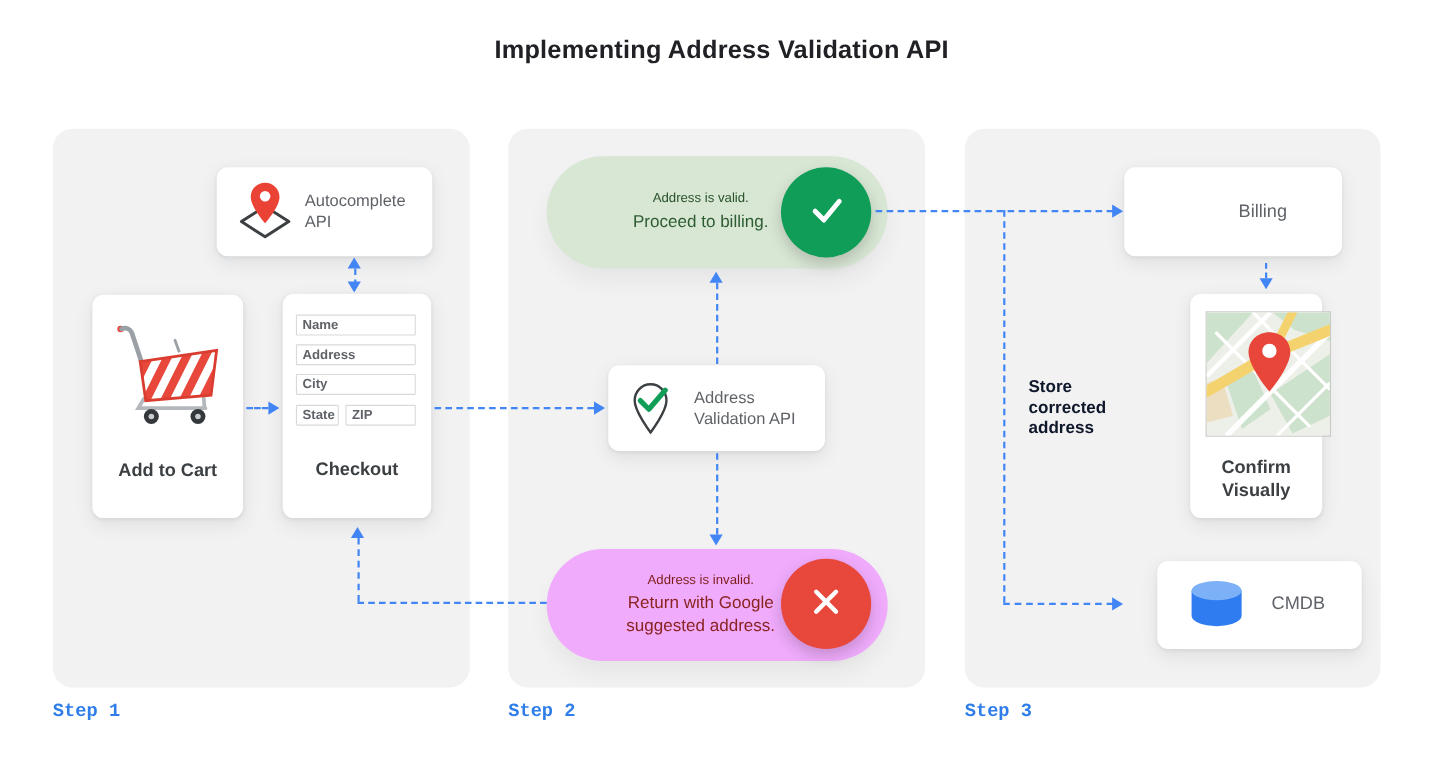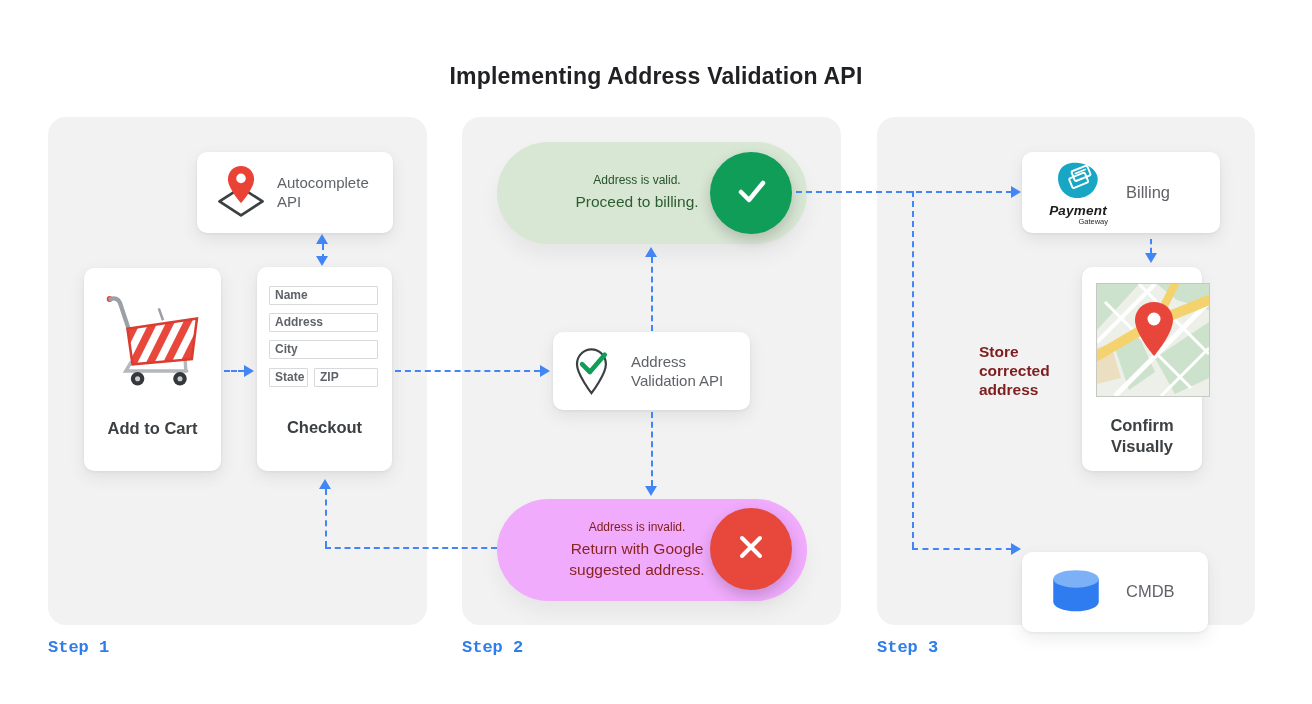--- a/index.html
+++ b/index.html
@@ -1,19 +1,19 @@
 <!DOCTYPE html>
 <html><head>
 <meta charset="utf-8">
 <style>
   html,body{margin:0;padding:0;background:#ffffff;}
   body{font-family:"Liberation Sans", sans-serif; -webkit-font-smoothing:antialiased;}
   .stage{position:relative;width:1312px;height:704px;background:#ffffff;overflow:hidden;}
   .page-title{position:absolute;top:32px;left:0;width:100%;text-align:center;
-    font-size:23px;font-weight:700;color:#202124;letter-spacing:.2px;margin-top:31px;}
+    font-size:23px;font-weight:700;color:#202124;letter-spacing:.2px;}
   .panel{position:absolute;top:117px;width:379px;height:508px;background:#f2f2f3;border-radius:18px;}
   .step-label{position:absolute;top:638px;font-size:17px;font-weight:700;color:#2e7de9;font-family:Liberation Mono, monospace;}
   .card{position:absolute;background:#ffffff;border-radius:10px;
     box-shadow:0 6px 16px rgba(60,64,67,.10),0 1px 3px rgba(60,64,67,.08);}
   .card-side-label{position:absolute;color:#5f6368;font-size:15px;line-height:19px;}
   .card-bottom-label{position:absolute;left:0;width:100%;text-align:center;
     font-size:16.5px;font-weight:700;color:#3c4043;line-height:21px;}
   .ffield{position:absolute;background:#fff;border:1.5px solid #d7d9dc;border-radius:1px;
     box-sizing:border-box;height:19px;font-size:12px;line-height:16px;color:#5f6368;padding:0 0 0 5px;font-weight:bold;}
   .pill{position:absolute;width:310px;height:102px;border-radius:51px;box-shadow:0 12px 20px rgba(0,0,0,.05);}
@@ -22,21 +22,21 @@
   .pill-sub{font-size:15.5px;line-height:21px;}
   .status-circle{position:absolute;width:82px;height:82px;border-radius:50%;
     display:flex;align-items:center;justify-content:center;box-shadow:0 6px 14px rgba(0,0,0,.18);}
   .hline{position:absolute;border-top:2px dashed #4285f4;height:0;}
   .vline{position:absolute;border-left:2px dashed #4285f4;width:0;}
   .ah{position:absolute;width:0;height:0;}
   .ah.right{border-top:6px solid transparent;border-bottom:6px solid transparent;border-left:10px solid #4285f4;}
   .ah.up{border-left:6px solid transparent;border-right:6px solid transparent;border-bottom:10px solid #4285f4;}
   .ah.down{border-left:6px solid transparent;border-right:6px solid transparent;border-top:10px solid #4285f4;}
   .store-note{position:absolute;left:935px;top:342px;width:92px;
-    color:#7f1d1d;font-weight:700;font-size:15.5px;line-height:19px;margin-left:44px;}
+    color:#0f172a;font-weight:700;font-size:15.5px;line-height:19px;}
   .logo-wrap{position:absolute;left:18px;top:6px;width:76px;text-align:center;}
   .logo-title{font-size:13.5px;font-weight:700;font-style:italic;color:#1c1c1e;margin-top:-3px;letter-spacing:.2px;}
   .logo-sub{font-size:7.5px;color:#2a2a2c;text-align:right;padding-right:8px;margin-top:-1px;}
   .map-box{position:absolute;left:14px;top:16px;width:112px;height:112px;border:1px solid #c6c8c4;box-sizing:content-box;}
 </style>
 </head>
 <body>
 
 <div class="stage">
 
@@ -129,32 +129,20 @@
       <span>
         <svg width="40" height="40" viewBox="0 0 40 40">
           <line x1="11" y1="11" x2="29" y2="29" stroke="#ffffff" stroke-width="4" stroke-linecap="round"></line>
           <line x1="29" y1="11" x2="11" y2="29" stroke="#ffffff" stroke-width="4" stroke-linecap="round"></line>
         </svg>
       </span>
     </div>
   </div>
 
   <div class="card" style="left:1022px;top:152px;width:198px;height:81px;">
-    <div class="logo-wrap">
-      <svg width="50" height="44" viewBox="0 0 62 54">
-        <path d="M8 34 C2 16 13 3 32 6 C52 9 62 24 51 39 C40 54 15 53 8 34 Z" fill="#17a7c5"></path>
-        <g transform="rotate(-22 31 24)" fill="none" stroke="#ffffff" stroke-width="2.4">
-          <rect x="20" y="21" width="21" height="13" rx="2"></rect>
-          <rect x="26" y="14" width="21" height="13" rx="2"></rect>
-          <line x1="29" y1="18" x2="44" y2="18" stroke-width="2"></line>
-        </g>
-      </svg>
-      <div class="logo-title">Payment</div>
-      <div class="logo-sub">Gateway</div>
-    </div>
     <div class="card-side-label" style="left:104px;top:31px;font-size:16.5px;">Billing</div>
   </div>
 
   <div class="card" style="left:1082px;top:267px;width:120px;height:204px;">
     <div class="map-box">
       <svg width="112" height="112" viewBox="0 0 112 112">
         <rect x="0" y="0" width="112" height="112" fill="#edefe9"></rect>
         <polygon points="0,0 42,0 0,46" fill="#cde2cc"></polygon>
         <polygon points="60,0 112,0 112,26 80,16" fill="#cde2cc"></polygon>
         <polygon points="112,38 112,94 78,110 58,74" fill="#cde2cc"></polygon>
@@ -173,21 +161,21 @@
         </g>
         <g transform="translate(57,38)">
           <path d="M0 -20 C-11 -20 -19 -12 -19 -2 C-19 12 0 34 0 34 C0 34 19 12 19 -2 C19 -12 11 -20 0 -20 Z" fill="#e8463b"></path>
           <circle cx="0" cy="-3" r="6.5" fill="#ffffff"></circle>
         </g>
       </svg>
     </div>
     <div class="card-bottom-label" style="top:148px;">Confirm Visually</div>
   </div>
 
-  <div class="card" style="left:1022px;top:510px;width:186px;height:80px;margin-top:42px;">
+  <div class="card" style="left:1052px;top:510px;width:186px;height:80px;">
     <span style="position:absolute;left:26px;top:14px;">
       <svg width="56" height="52" viewBox="0 0 64 58">
         <path d="M6 14 L6 40 C6 46.1 17.6 51 32 51 C46.4 51 58 46.1 58 40 L58 14 Z" fill="#2e7cf0"></path>
         <ellipse cx="32" cy="14" rx="26" ry="10" fill="#7db1f7"></ellipse>
       </svg>
     </span>
     <div class="card-side-label" style="left:104px;top:30px;font-size:16.5px;">CMDB</div>
   </div>
 
   <div class="store-note">Store corrected address</div>

